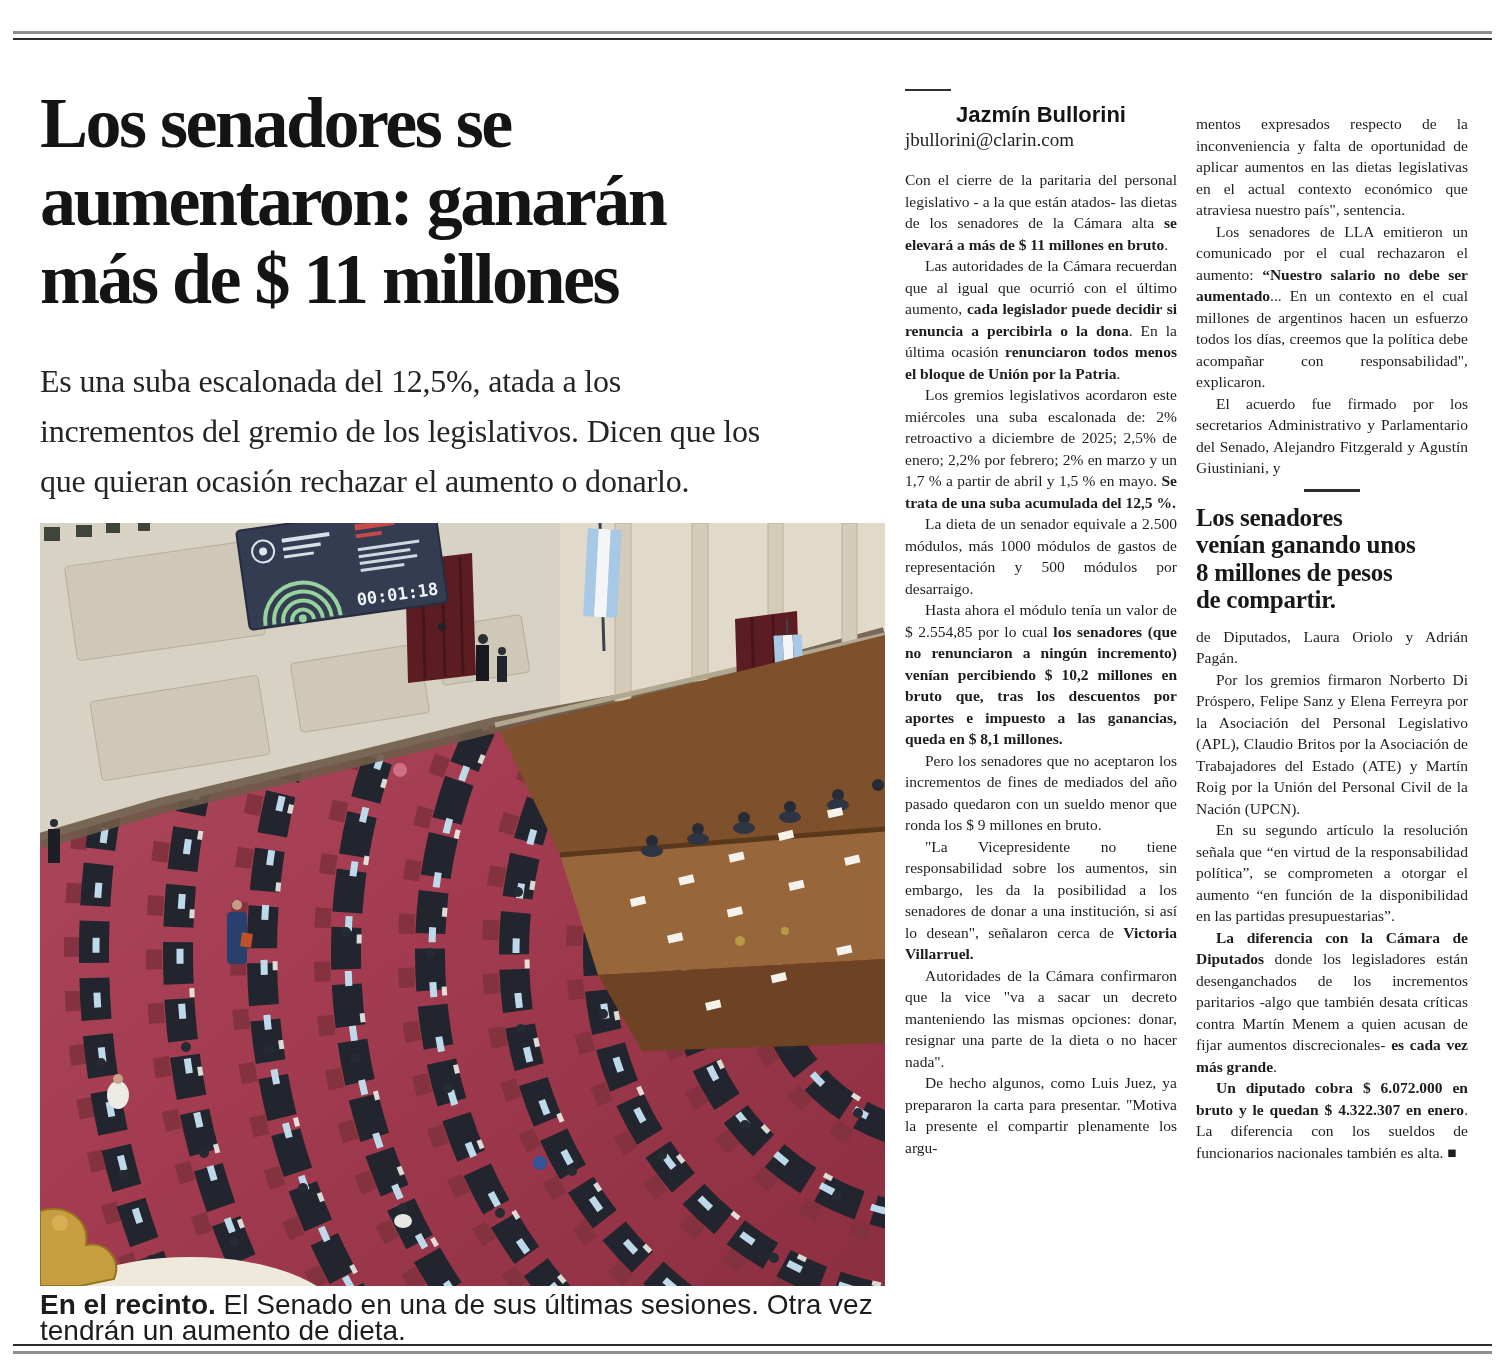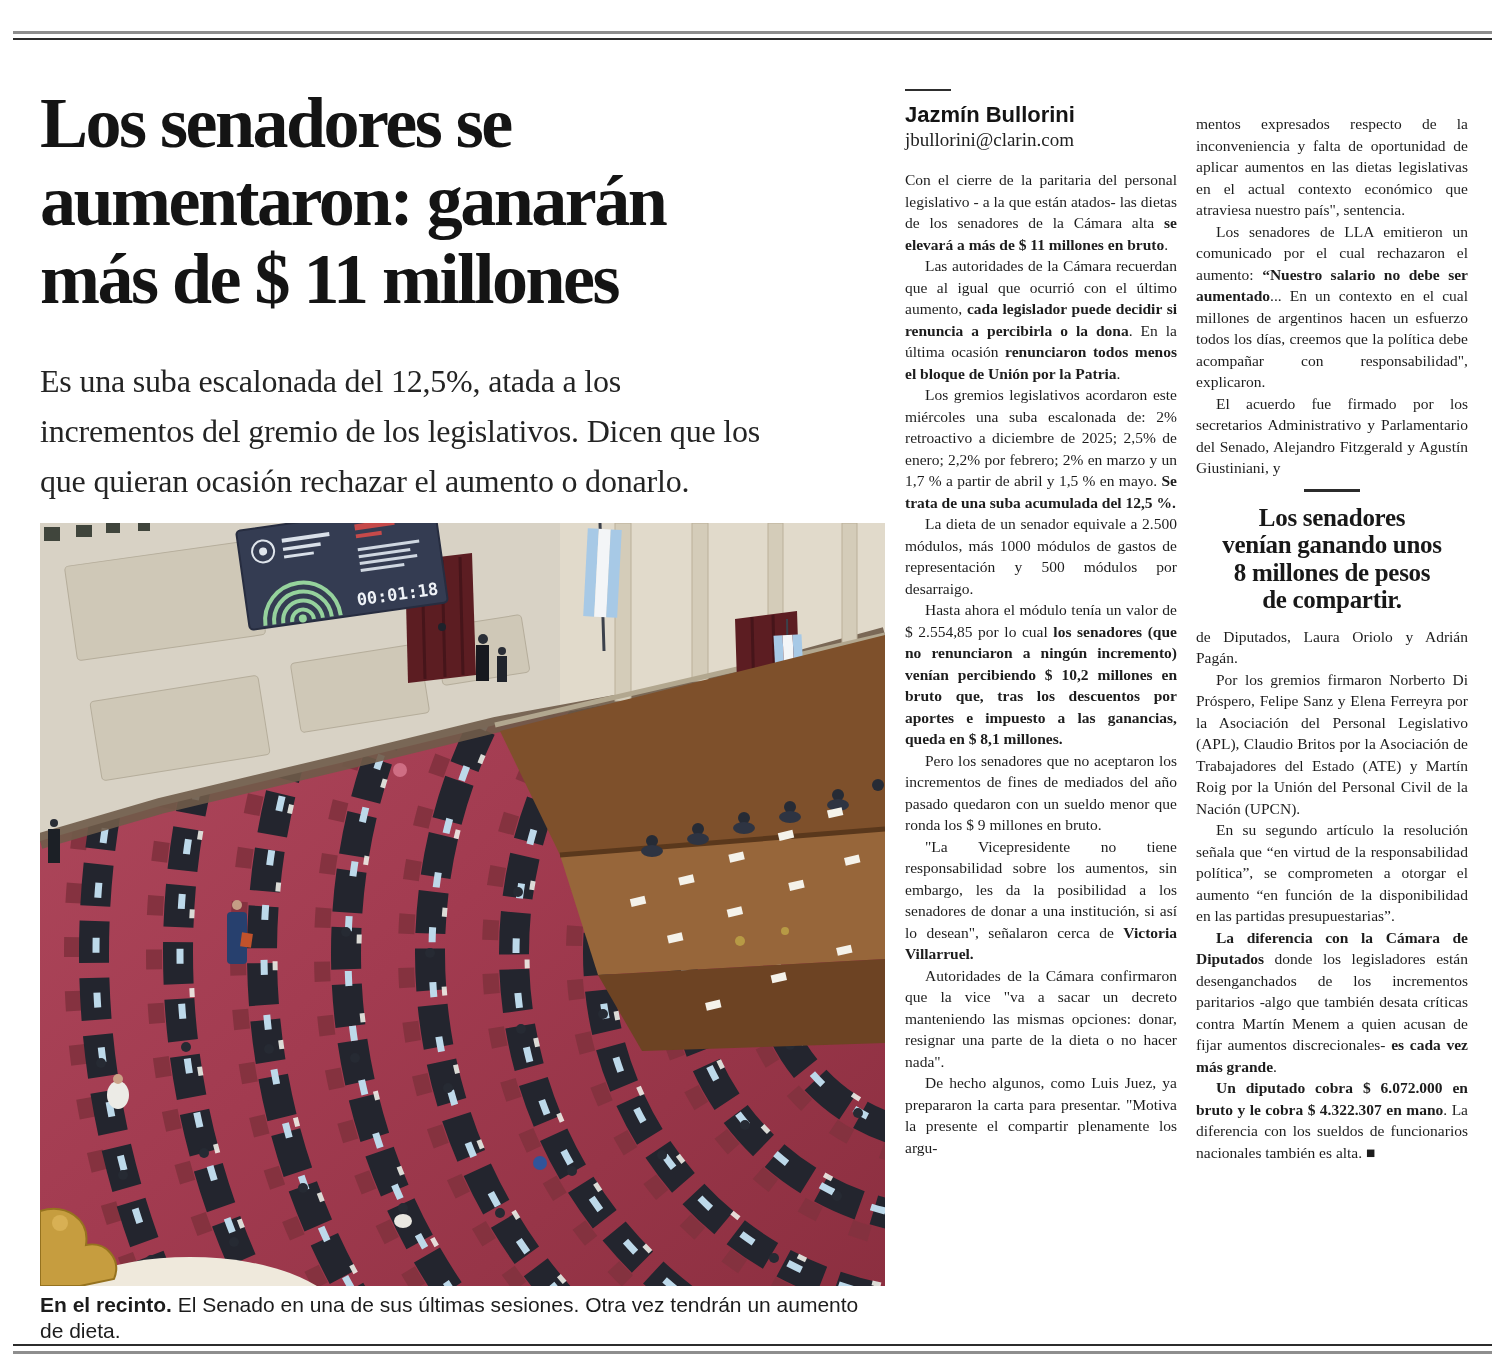--- a/index.html
+++ b/index.html
@@ -20,34 +20,34 @@
     font-weight:700;font-size:72px;line-height:78px;letter-spacing:-2.5px;}
   #headline .line{white-space:nowrap;}
   
   #deck{left:40px;top:352px;width:880px;color:#242424;
     font-size:32px;line-height:42px;letter-spacing:-0.2px;}
   #deck .line{white-space:nowrap;margin-top:8px;}
   
   #photo{left:40px;top:523px;width:845px;height:763px;overflow:hidden;background:#a03a4e;}
   
   #caption{left:40px;top:1292px;width:845px;
-    font-family:"Liberation Sans",sans-serif;font-size:21px;line-height:26px;color:#1c1c1c;}
+    font-family:"Liberation Sans",sans-serif;font-size:28px;line-height:26px;color:#1c1c1c;}
   .cap-lead{font-weight:700;}
   
   .col{position:absolute;top:85px;width:272px;}
   #col1{left:905px;}
   #col2{left:1196px;margin-top:28px;}
   .byline-rule{width:46px;height:2px;background:#2e2e2e;margin:4px 0 11px 0;}
-  .author{font-family:"Liberation Sans",sans-serif;font-weight:700;font-size:22px;line-height:26px;color:#141414;}
+  .author{font-family:"Liberation Sans",sans-serif;font-weight:700;font-size:22px;line-height:26px;color:#141414;text-align:center;}
   .email{font-size:19px;line-height:24px;margin-bottom:17px;color:#222;}
   .bp{margin:0;text-align:justify;font-size:15.5px;line-height:21.5px;color:#1d1d1d;}
   .bp.ind{text-indent:20px;}
   .b{font-weight:700;}
   
-  .pullquote{margin:10px 0 12px 0;text-align:center;}
+  .pullquote{margin:10px 0 12px 0;text-align:left;}
   .pq-rule{width:56px;height:3px;background:#2b2b2b;margin:0 auto 12px auto;}
   .pullquote .line{font-weight:700;font-size:25px;line-height:27.5px;letter-spacing:-0.3px;color:#181818;white-space:nowrap;}
 </style>
 </head>
 <body>
 
 <div class="rule" id="rule-top-gray"></div>
 <div class="rule" id="rule-top-dark"></div>
 
 <div class="abs" id="headline">
@@ -337,18 +337,18 @@
         <div class="line">venían ganando unos</div>
         <div class="line">8 millones de pesos</div>
         <div class="line">de compartir.</div>
       </div>
   </div>
   <div id="col2b">
       <p class="bp"><span>de Diputados, Laura Oriolo y Adrián Pagán.</span></p>
       <p class="bp ind"><span>Por los gremios firmaron Norberto Di Próspero, Felipe Sanz y Elena Ferreyra por la Asociación del Personal Legislativo (APL), Claudio Britos por la Asociación de Trabajadores del Estado (ATE) y Martín Roig por la Unión del Personal Civil de la Nación (UPCN).</span></p>
       <p class="bp ind"><span>En su segundo artículo la resolución señala que “en virtud de la responsabilidad política”, se comprometen a otorgar el aumento “en función de la disponibilidad en las partidas presupuestarias”.</span></p>
       <p class="bp ind"><span class="b">La diferencia con la Cámara de Diputados</span><span> donde los legisladores están desenganchados de los incrementos paritarios -algo que también desata críticas contra Martín Menem a quien acusan de fijar aumentos discrecionales- </span><span class="b">es cada vez más grande</span><span>.</span></p>
-      <p class="bp ind"><span class="b">Un diputado cobra $ 6.072.000 en bruto y le cobra $ 4.322.307 en mano</span><span>. La diferencia con los sueldos de funcionarios nacionales también es alta. ■</span></p>
+      <p class="bp ind"><span class="b">Un diputado cobra $ 6.072.000 en bruto y le quedan $ 4.322.307 en enero</span><span>. La diferencia con los sueldos de funcionarios nacionales también es alta. ■</span></p>
     </div>
 </div>
 
 <div class="rule" id="rule-bot-dark"></div>
 <div class="rule" id="rule-bot-gray"></div>
 
 </body></html>

